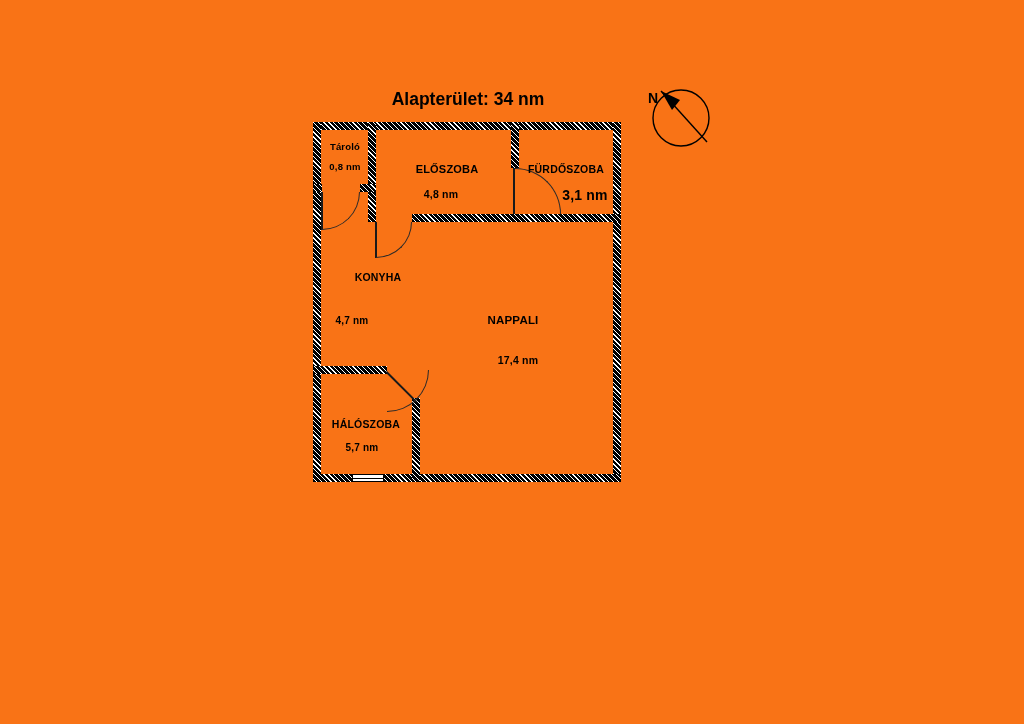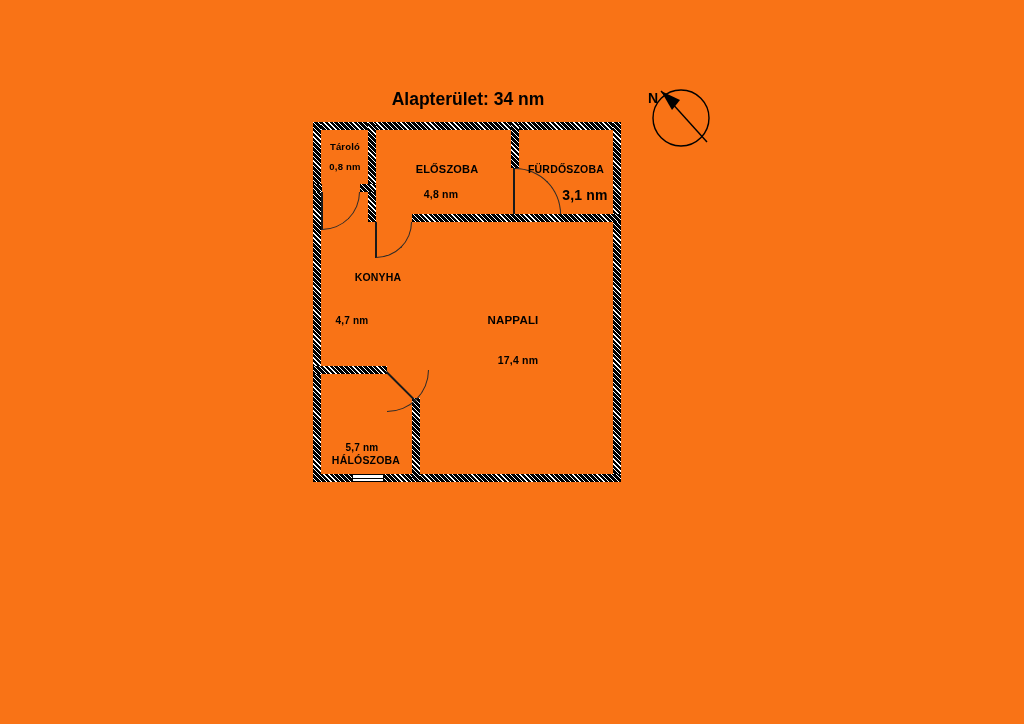--- a/index.html
+++ b/index.html
@@ -111,17 +111,17 @@
 
   <div class="room-label" style="left:566px;top:163px;font-size:10.5px;">FÜRDŐSZOBA</div>
   <div class="room-label" style="left:585px;top:187px;font-size:14px;">3,1 nm</div>
 
   <div class="room-label" style="left:357px;top:271px;font-size:10.5px;margin-left:21px;">KONYHA</div>
   <div class="room-label" style="left:352px;top:292px;font-size:10px;margin-top:23px;">4,7 nm</div>
 
   <div class="room-label" style="left:513px;top:314px;font-size:11.5px;">NAPPALI</div>
   <div class="room-label" style="left:518px;top:354px;font-size:10.5px;text-align:center;">17,4 nm</div>
 
-  <div class="room-label" style="left:366px;top:418px;font-size:10.5px;margin-top:36px;">HÁLÓSZOBA</div>
+  <div class="room-label" style="left:366px;top:418px;font-size:10.5px;">HÁLÓSZOBA</div>
   <div class="room-label" style="left:362px;top:442px;font-size:10px;">5,7 nm</div>
 
 
 </div>
 
 </body></html>

